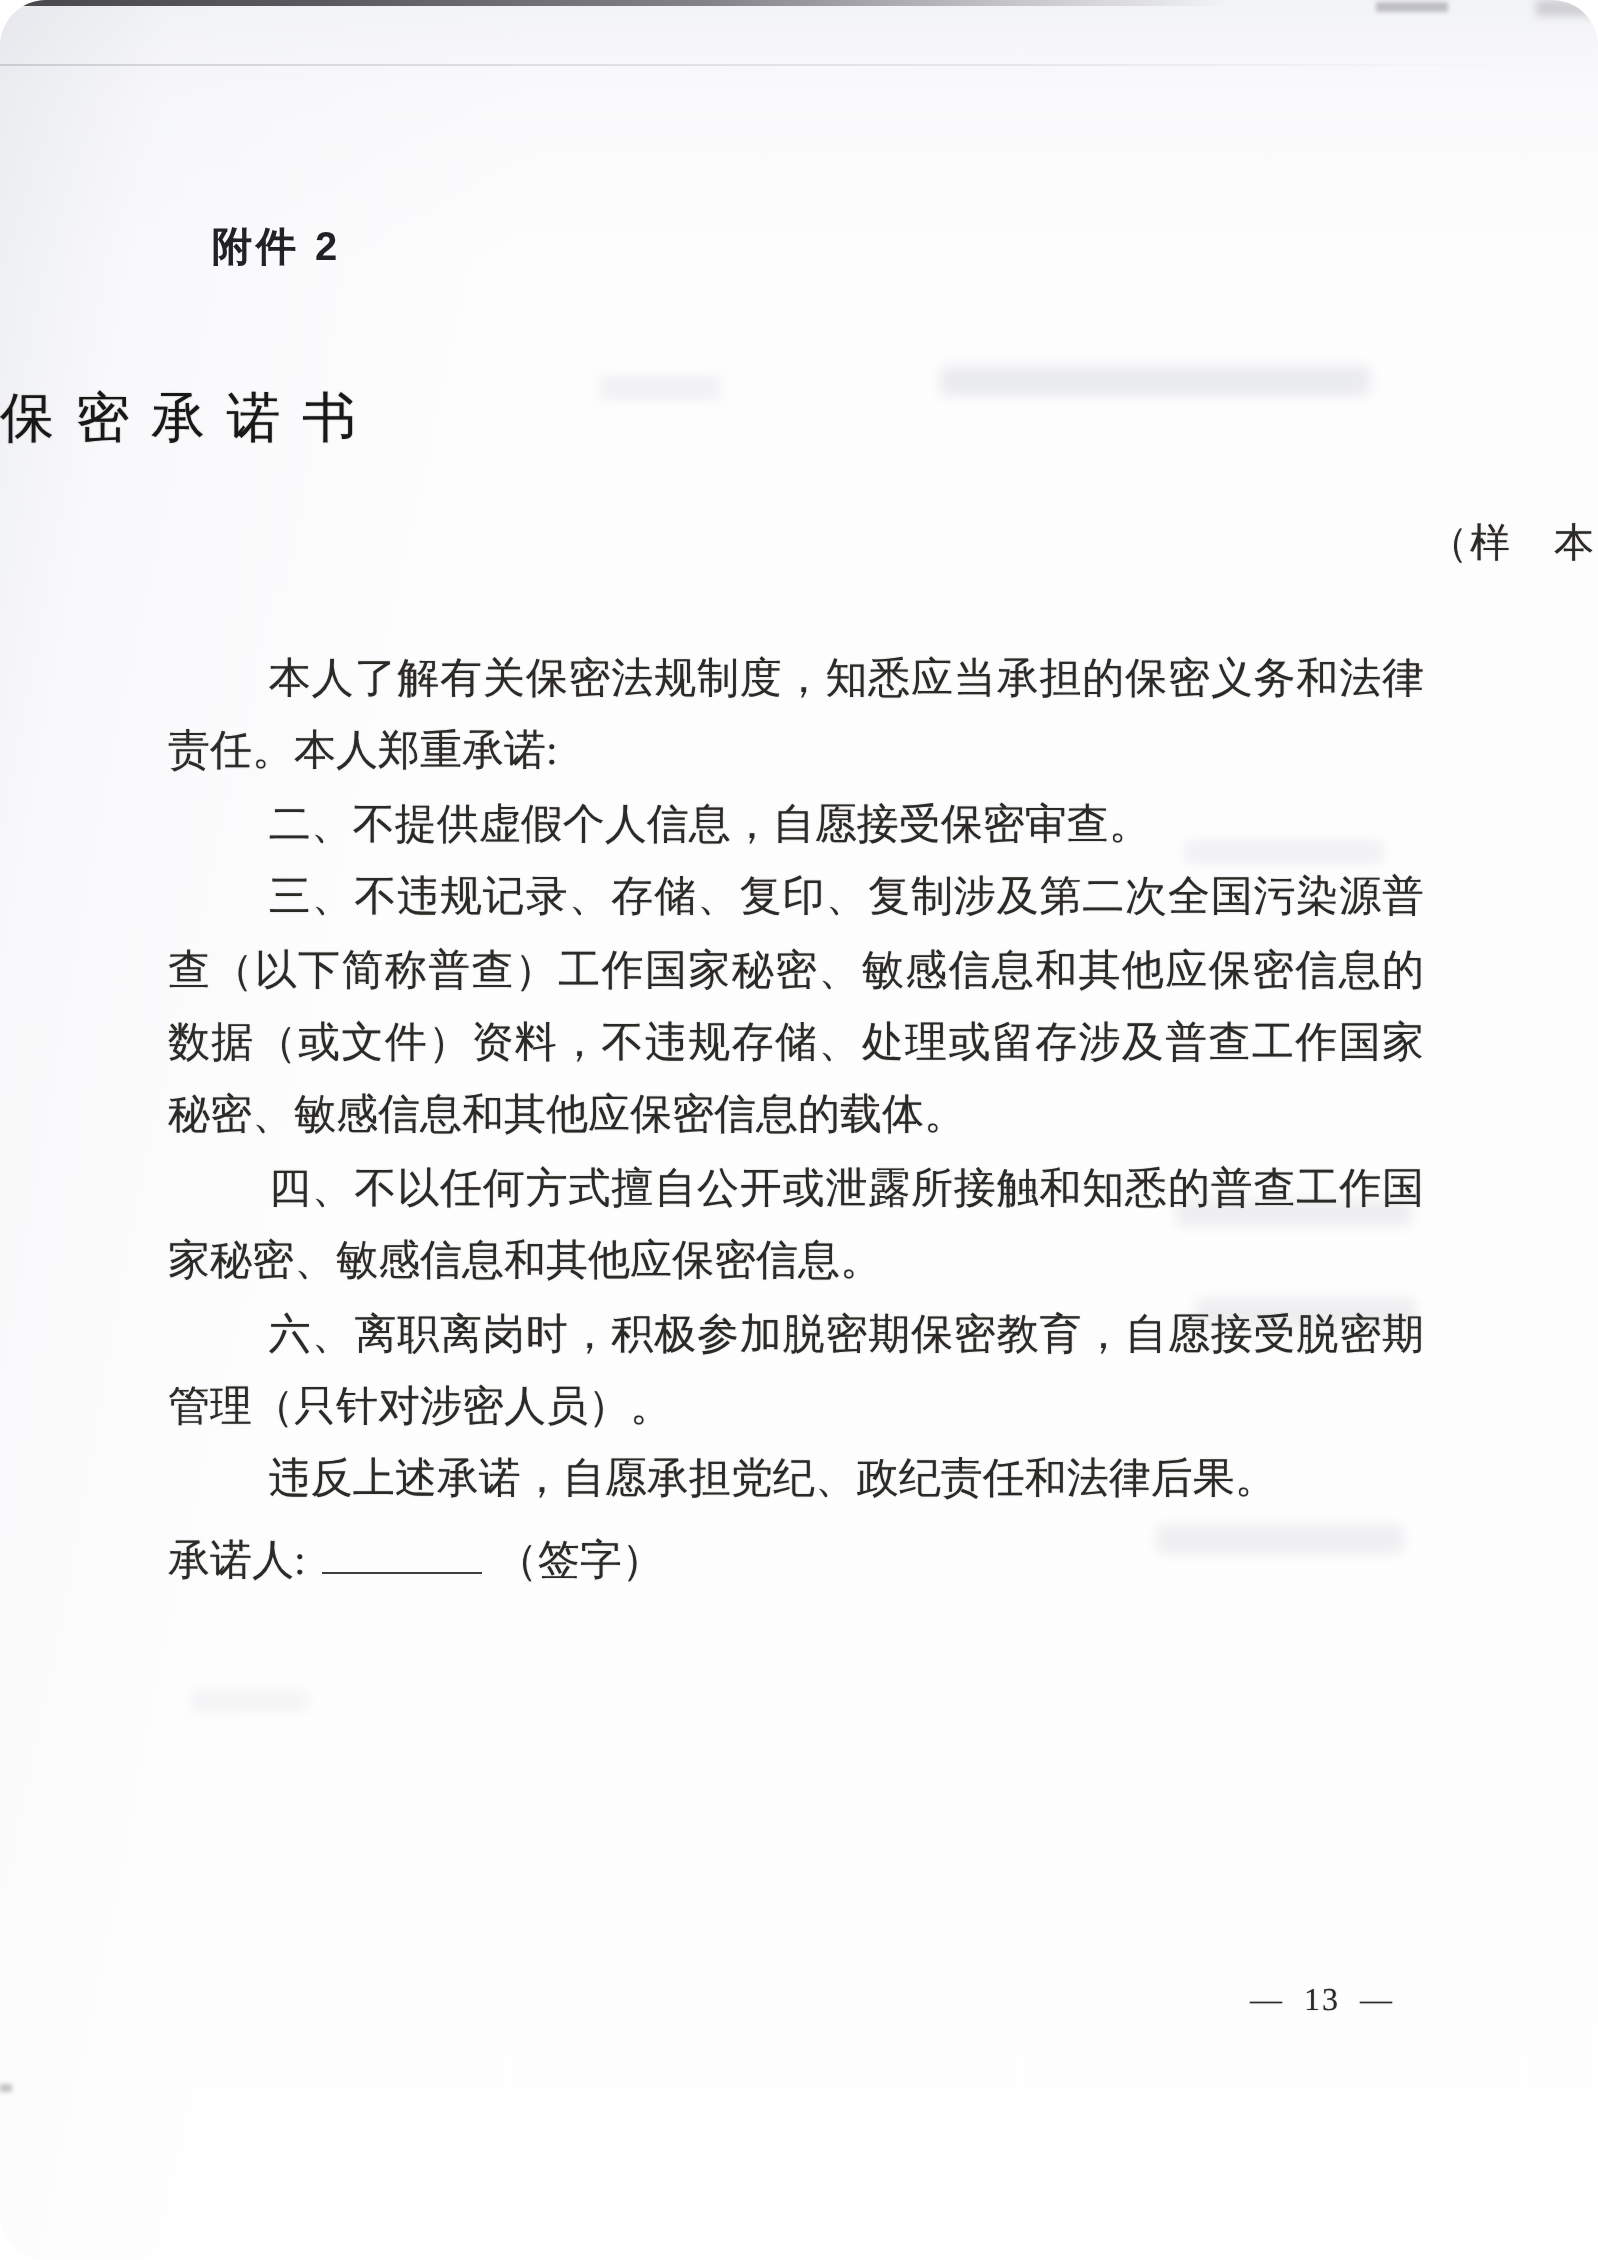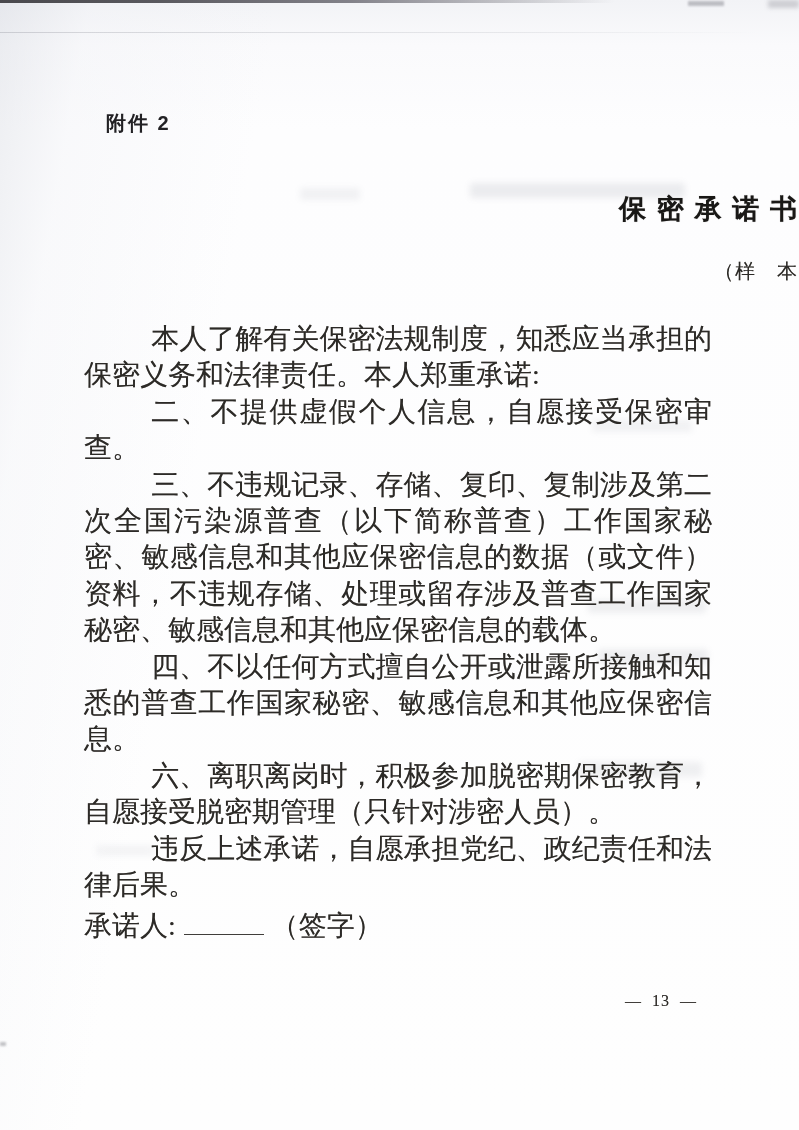--- a/index.html
+++ b/index.html
@@ -6,20 +6,21 @@
   body {
     width:799px; height:1130px; overflow:hidden;
     font-family:"Liberation Serif","DejaVu Serif",serif;
     background:#ffffff;
   }
   .page {
     position:relative; width:799px; height:1130px; overflow:hidden;
     background:
       linear-gradient(100deg, rgba(214,217,224,0.45) 0%, rgba(240,241,245,0.35) 9%, rgba(255,255,255,0) 28%),
       linear-gradient(180deg, #f2f3f6 0%, #fafafc 45px, #fdfdfe 130px, #fefefe 100%);
+    border-radius: 23px;
   }
   
   .top-edge-line {
     position:absolute; top:0; left:0; width:640px; height:3px;
     background:linear-gradient(90deg,#2d2c30 0%,#3f3e44 25%,#6f6e76 55%,rgba(150,150,158,0) 96%);
     opacity:.85;
   }
   .top-right-smudge { position:absolute; top:1px; left:688px; width:36px; height:5px; background:#7d7d86; opacity:.45; filter:blur(1px); }
   .top-corner-smudge { position:absolute; top:0; left:768px; width:31px; height:8px; background:#96969e; opacity:.4; filter:blur(2px); }
   .hairline {
@@ -30,31 +31,31 @@
   .ghost { position:absolute; background:#868b98; border-radius:3px; filter:blur(3px); }
 
   
   .ink { color:#2c2a27; text-shadow:0 0 0.6px rgba(74,68,60,0.5); }
   .attachment-label {
     position:absolute; left:106px; top:110px;
     font-family:"Liberation Sans","DejaVu Sans",sans-serif;
     font-weight:700; font-size:20px; letter-spacing:2px; color:#222124;
   }
   .doc-title {
-    position:absolute; left:0; top:191px; width:100%; text-align:right;
-    font-weight:700; font-size:27px; letter-spacing:2px; color:#191816;
+    position:absolute; left:0; top:191px; width:100%; text-align:left;
+    font-weight:400; font-size:27px; letter-spacing:2px; color:#191816;
     text-shadow:0 0 0.7px rgba(40,36,30,0.55);
   }
   .doc-subtitle {
     position:absolute; left:0; top:258px; width:100%; text-align:right;
     font-size:20px; letter-spacing:1px;margin-left:20px;
   }
   .body-block {
     position:absolute; left:84px; top:321px; width:628px;
-    font-size:28px; line-height:36.4px; text-align:justify; text-justify:inter-ideograph;
+    font-size:21px; line-height:36.4px; text-align:justify; text-justify:inter-ideograph;
   }
   .para { margin:0; text-indent:2.4em; }
   .sig-block { margin-top:4px; padding-right:15px; text-indent:0; }
   .sig-row { margin:0; }
   .u { display:inline-block; border-bottom:1.5px solid #403e3b; }
   .u-sign  { width:80px; margin:0 7px 0 8px; }
   .u-year  { width:34px; }
   .u-month { width:30px; }
   .u-day   { width:30px; }
   .page-footer {

